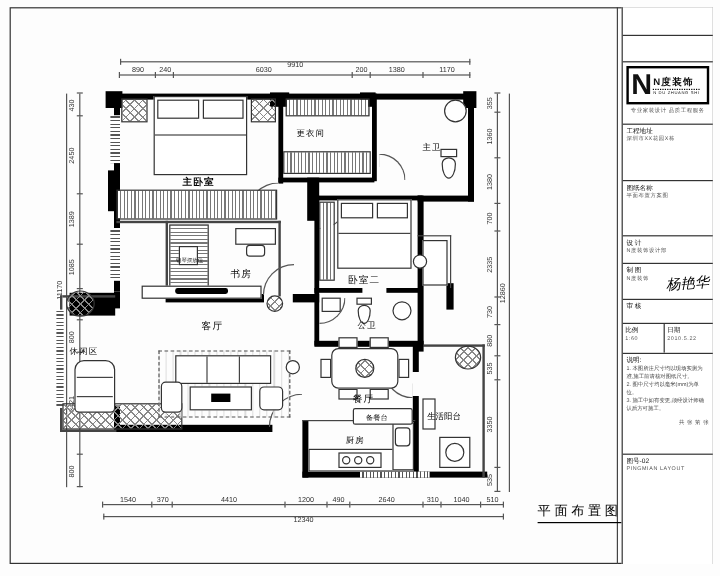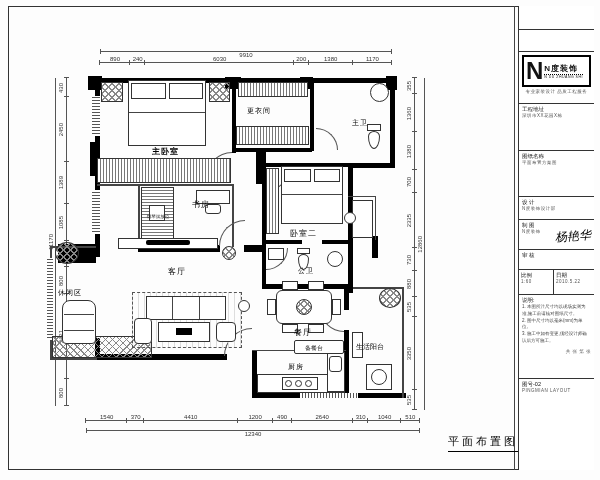--- a/index.html
+++ b/index.html
@@ -321,32 +321,32 @@
 
   <div class="box" style="left:366px;top:364px;width:26px;height:26px;"></div>
   <div class="box circ" style="left:371px;top:369px;width:16px;height:16px;"></div>
   <div class="box circ hatchx nb" style="left:379px;top:288px;width:22px;height:20px;border:1px solid #333;"></div>
   <div class="box" style="left:352px;top:332px;width:11px;height:26px;"></div>
 </div>
 
 <span class="lbl" style="left:152px;top:146px;font-weight:bold;">主卧室</span>
 <span class="lbl" style="left:247px;top:106px;font-size:7px;">更衣间</span>
 <span class="lbl" style="left:352px;top:118px;font-size:7px;">主卫</span>
-<span class="lbl" style="left:192px;top:199px;">书房</span>
+<span class="lbl" style="left:192px;top:223px;">书房</span>
 <span class="slbl" style="left:143px;top:214px;font-size:4.5px;width:30px;white-space:normal;text-align:center;">钢琴摆放位</span>
 <span class="lbl" style="left:290px;top:228px;">卧室二</span>
 <span class="lbl" style="left:298px;top:266px;font-size:7px;">公卫</span>
 <span class="lbl" style="left:168px;top:266px;">客厅</span>
 <span class="lbl" style="left:58px;top:288px;font-size:7px;">休闲区</span>
 <span class="lbl" style="left:294px;top:327px;">餐厅</span>
 <span class="lbl" style="left:288px;top:362px;font-size:7px;">厨房</span>
 <span class="lbl" style="left:356px;top:342px;font-size:7px;letter-spacing:0;">生活阳台</span>
 <span class="slbl" style="left:305px;top:344px;font-size:6px;">备餐台</span>
 
-<span class="lbl" style="left:448px;top:418px;font-size:11px;letter-spacing:3px;border-bottom:1px solid #000;padding-bottom:2px;margin-top:16px;">平面布置图</span>
+<span class="lbl" style="left:448px;top:418px;font-size:11px;letter-spacing:3px;border-bottom:1px solid #000;padding-bottom:2px;">平面布置图</span>
 
 <div class="abs" style="left:518px;top:6px;width:76px;height:464px;border-left:1px solid #333;box-sizing:border-box;background:#fff;">
   <div class="tb-row" style="height:24px;"></div>
   <div class="tb-row" style="height:22px;"></div>
   <div class="tb-row" style="height:52px;padding:3px;">
     <div style="border:2px solid #000;height:32px;display:flex;align-items:center;padding:1px 2px;box-sizing:border-box;">
       <span style="font-size:24px;font-weight:bold;line-height:0.9;">N</span>
       <span style="display:flex;flex-direction:column;margin-left:1px;">
         <span style="font-size:8px;font-weight:bold;letter-spacing:1px;">N度装饰</span>
         <span style="font-size:3.5px;letter-spacing:.5px;border-top:1px dotted #000;">N DU ZHUANG SHI</span>

